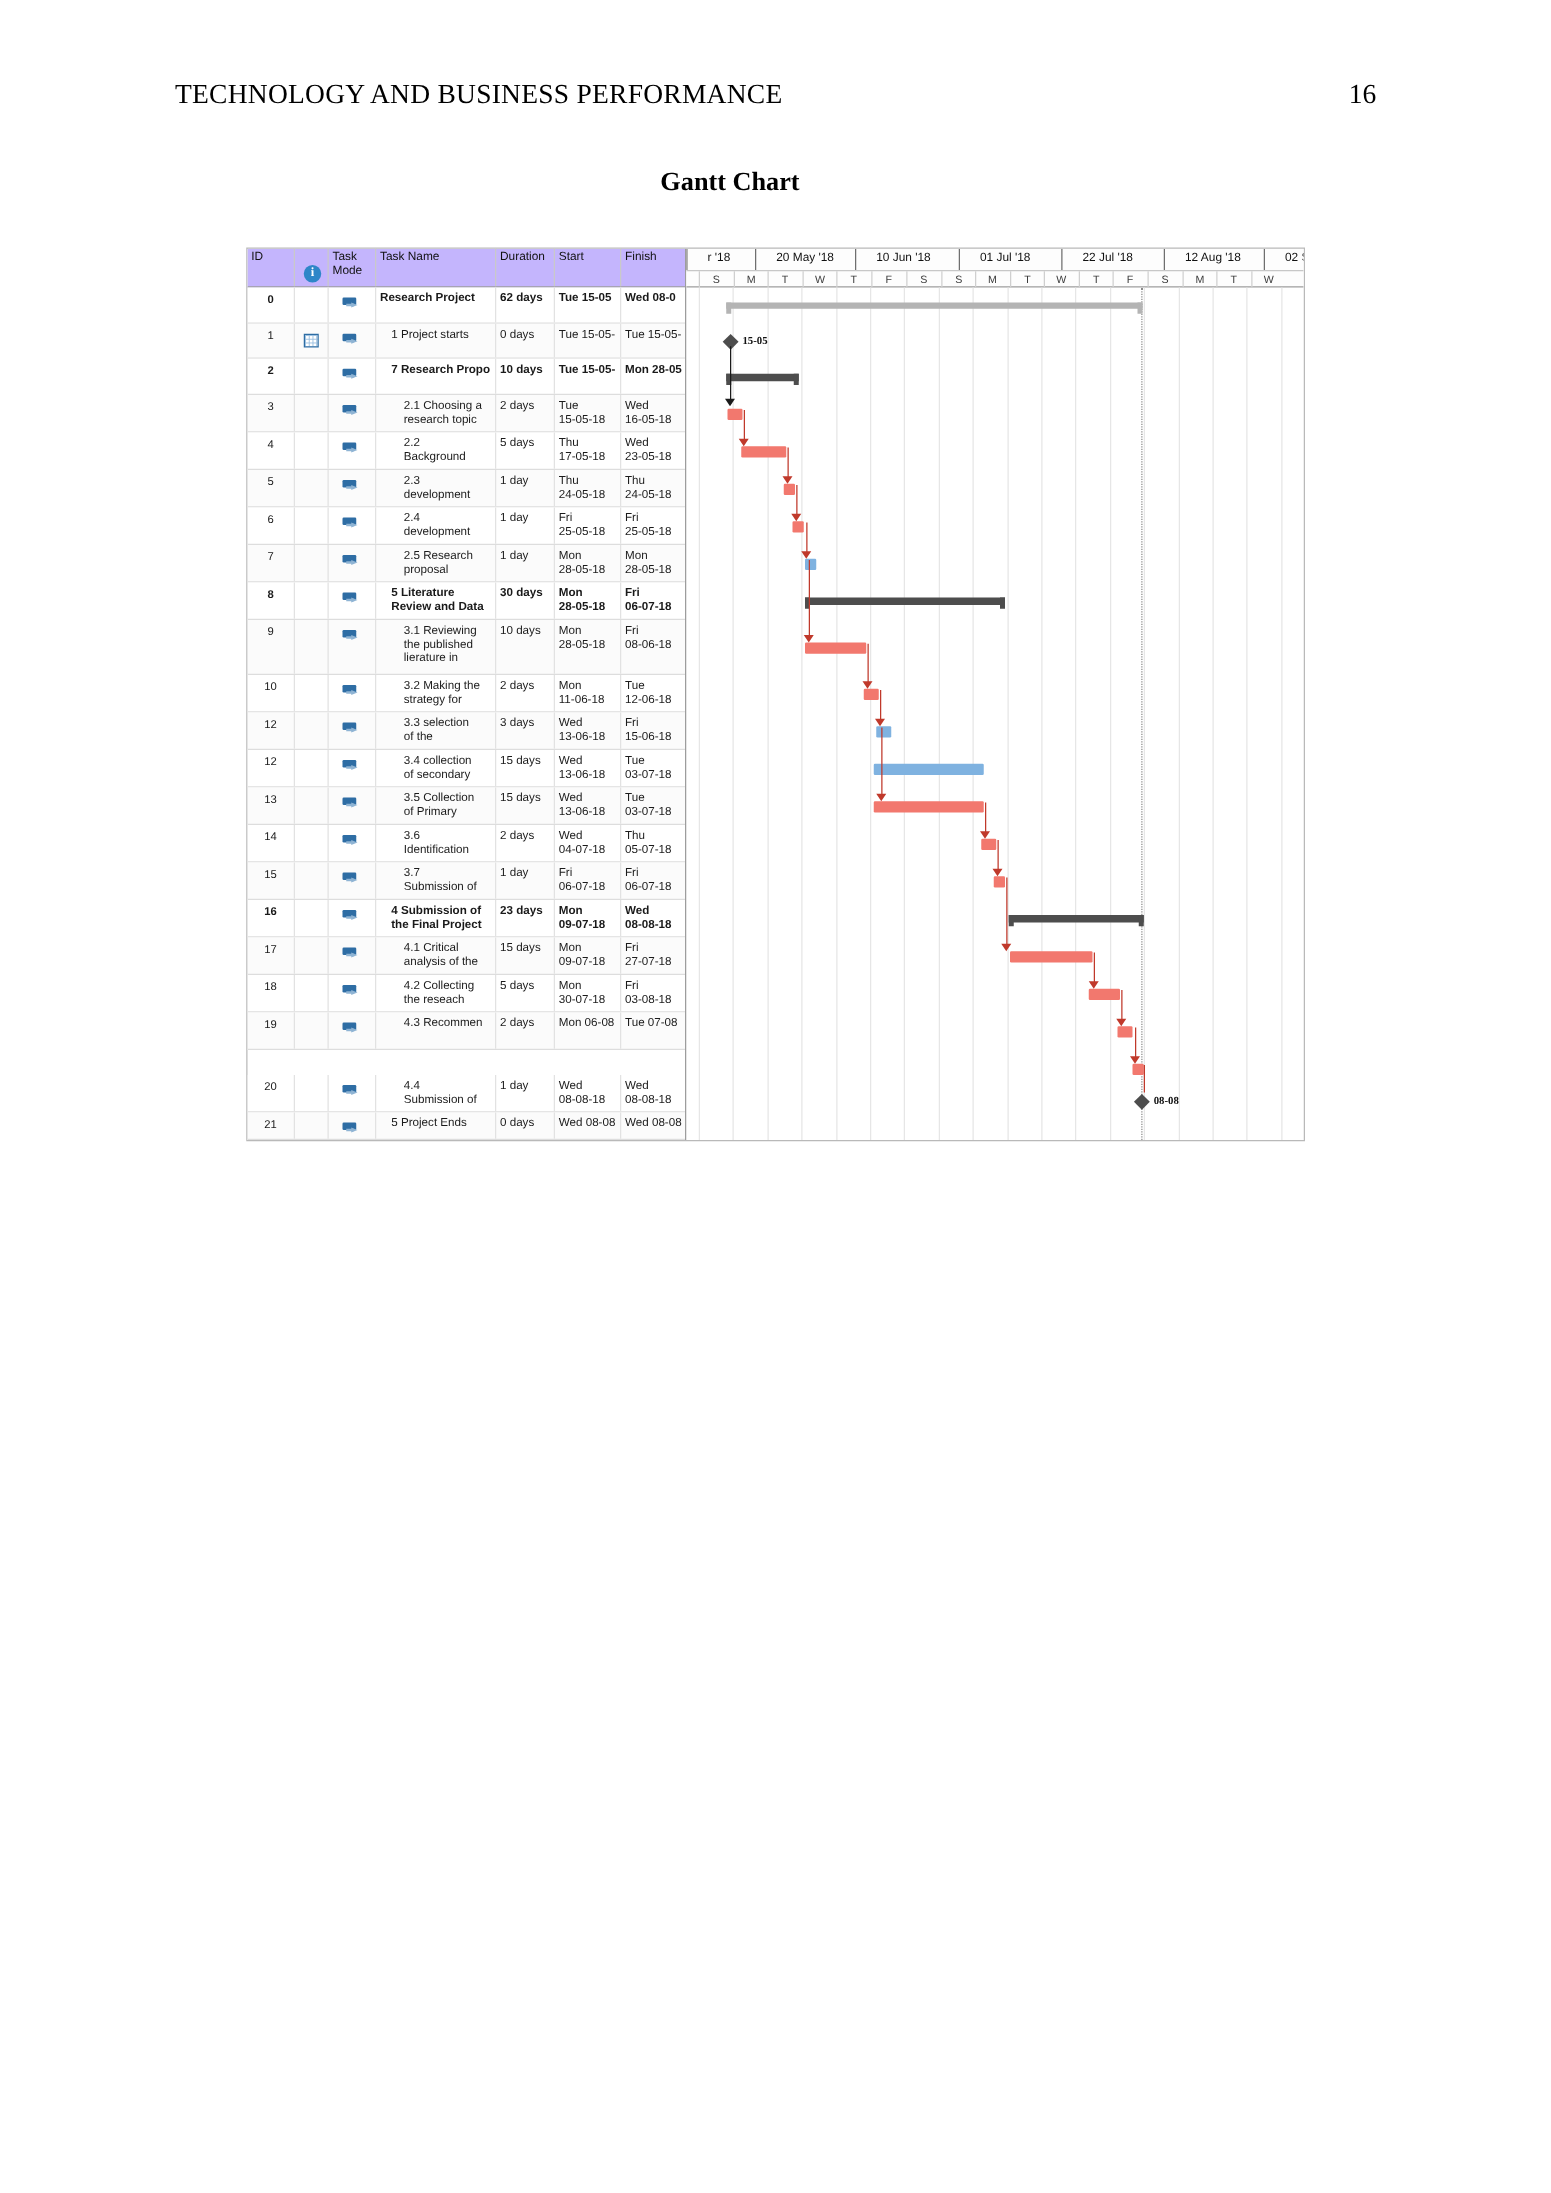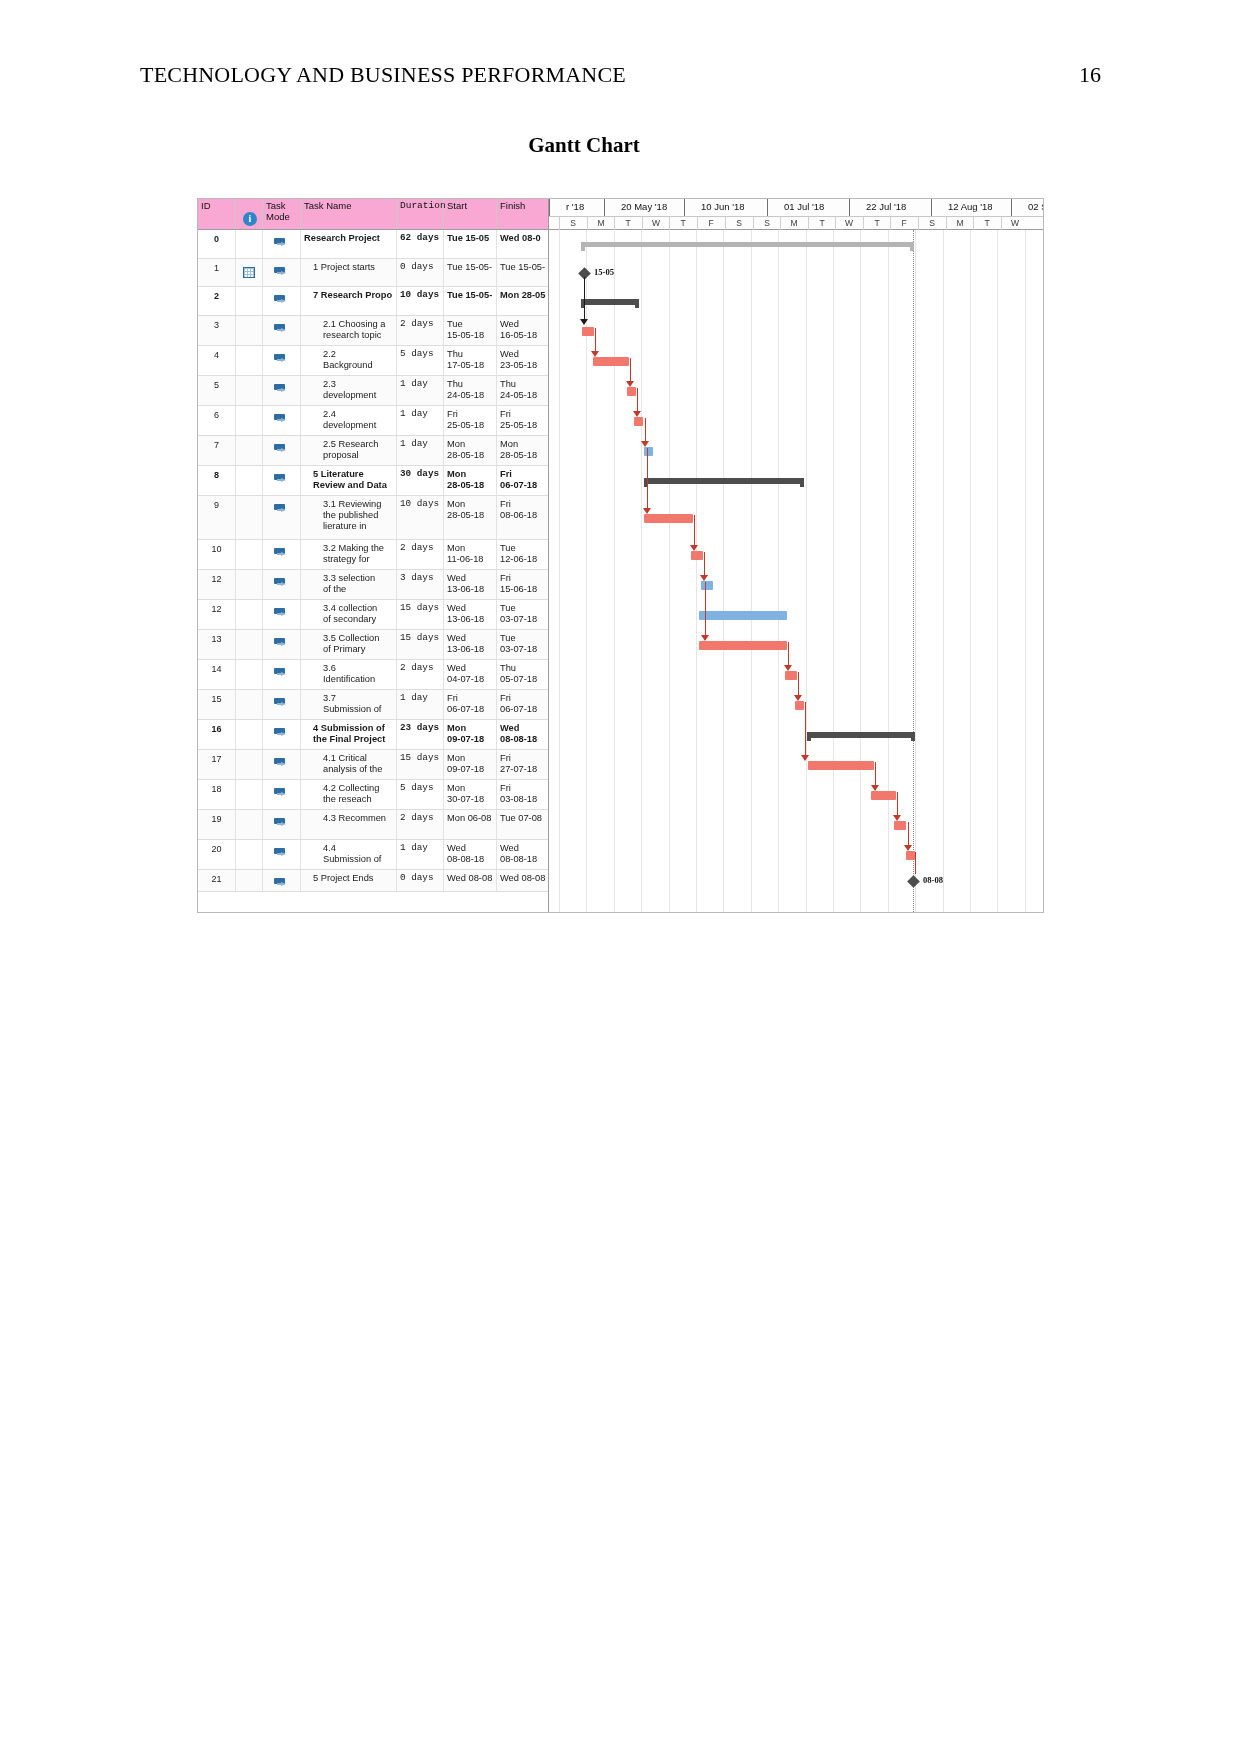--- a/index.html
+++ b/index.html
@@ -44,35 +44,35 @@
 
   
   .grid{
     width:351px; flex:0 0 351px;
     box-sizing:border-box;
     border-right:1px solid #9d9d9d;
   }
   .grid-head{
     display:flex; height:31px; box-sizing:border-box;
     border-bottom:1px solid #9d9d9d;
-    background:#f9a8d4;
+    background:#c4b5fd;
   }
   .gh{
     box-sizing:border-box;
     border-right:1px solid #c9c9c9;
     font-size:9.5px; color:#111;
     padding:2px 3px 0 3px;
     line-height:10.5px;
     position:relative;
   }
   .c-id{width:38px;flex:0 0 38px;}
   .c-ind{width:27px;flex:0 0 27px;}
   .c-mode{width:38px;flex:0 0 38px;}
   .c-name{width:96px;flex:0 0 96px;}
-  .c-dur{width:47px;flex:0 0 47px;font-family:Liberation Mono, monospace;}
+  .c-dur{width:47px;flex:0 0 47px;}
   .c-start{width:53px;flex:0 0 53px;}
   .c-fin{width:52px;flex:0 0 52px;border-right:none;}
 
   .info-dot{
     position:absolute; left:7px; top:13px;
     width:14px;height:14px;border-radius:50%;
     background:#2e86c8;
     display:flex;align-items:center;justify-content:center;
     color:#fff;font-size:10px;font-weight:bold;
     font-family:"Liberation Serif", serif;
@@ -441,21 +441,21 @@
           </div>
           <div class="row alt" style="height: 30px;">
             <div class="cell c-id">19</div>
             <div class="cell c-ind"></div>
             <div class="cell c-mode"><span class="mode-icon"><span class="bar"></span><span class="stem"></span><span class="arr"></span></span></div>
             <div class="cell c-name indent2">4.3 Recommen</div>
             <div class="cell c-dur">2 days</div>
             <div class="cell c-start">Mon 06-08</div>
             <div class="cell c-fin">Tue 07-08</div>
           </div>
-          <div class="row" style="height: 30px;">
+          <div class="row" style="height: 30px; margin-top: 20px;">
             <div class="cell c-id">20</div>
             <div class="cell c-ind"></div>
             <div class="cell c-mode"><span class="mode-icon"><span class="bar"></span><span class="stem"></span><span class="arr"></span></span></div>
             <div class="cell c-name indent2">4.4
 Submission of</div>
             <div class="cell c-dur">1 day</div>
             <div class="cell c-start">Wed
 08-08-18</div>
             <div class="cell c-fin">Wed
 08-08-18</div>

